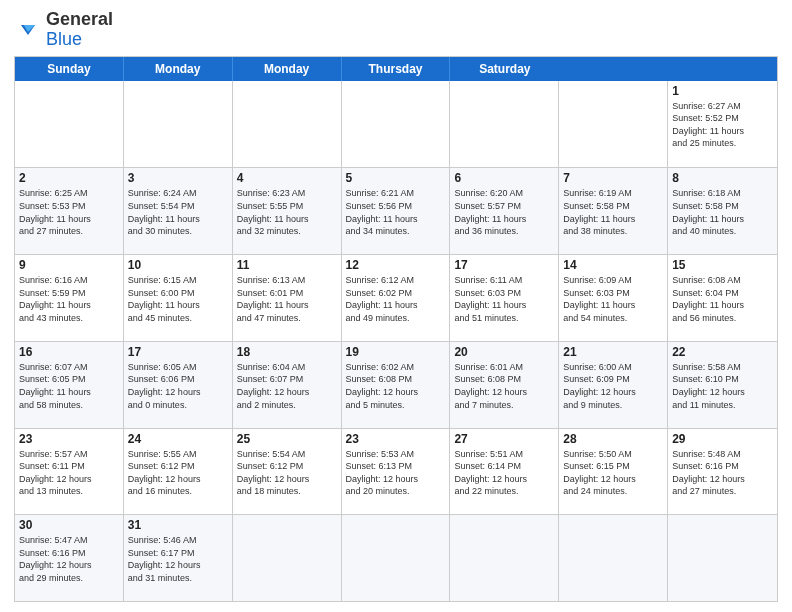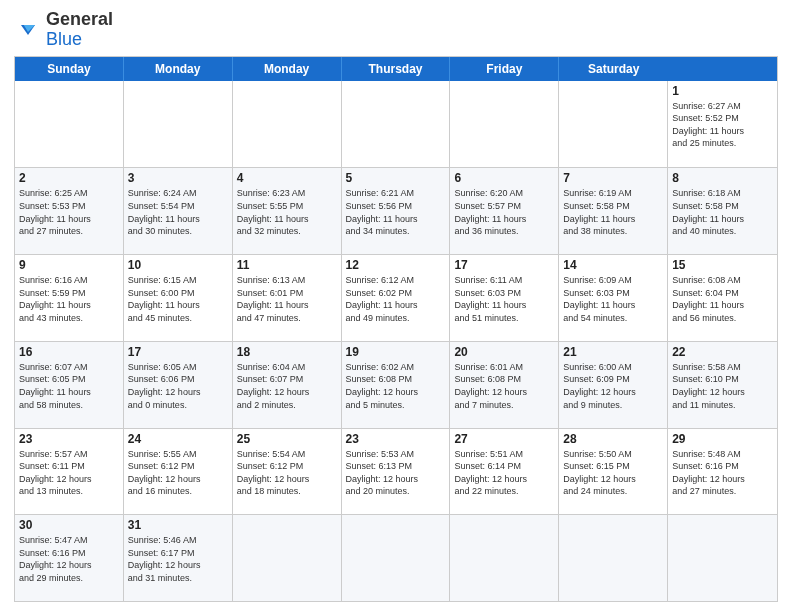--- a/index.html
+++ b/index.html
@@ -121,21 +121,20 @@
       <h2></h2>
     </div>
   </div>
 
   <div class="calendar">
     <div class="cal-header">
     <div class="cal-header-cell">Sunday</div>
         <div class="cal-header-cell">Monday</div>
         <div class="cal-header-cell">Monday</div>
         <div class="cal-header-cell">Thursday</div>
-        <div class="cal-header-cell">Friday</div>
         <div class="cal-header-cell">Saturday</div>
       </div>
     <div class="cal-body">
     <div class="cal-row">
           <div class="cal-cell empty"></div>
           <div class="cal-cell empty"></div>
           <div class="cal-cell empty"></div>
           <div class="cal-cell empty"></div>
           <div class="cal-cell empty"></div>
           <div class="cal-cell empty"></div>

